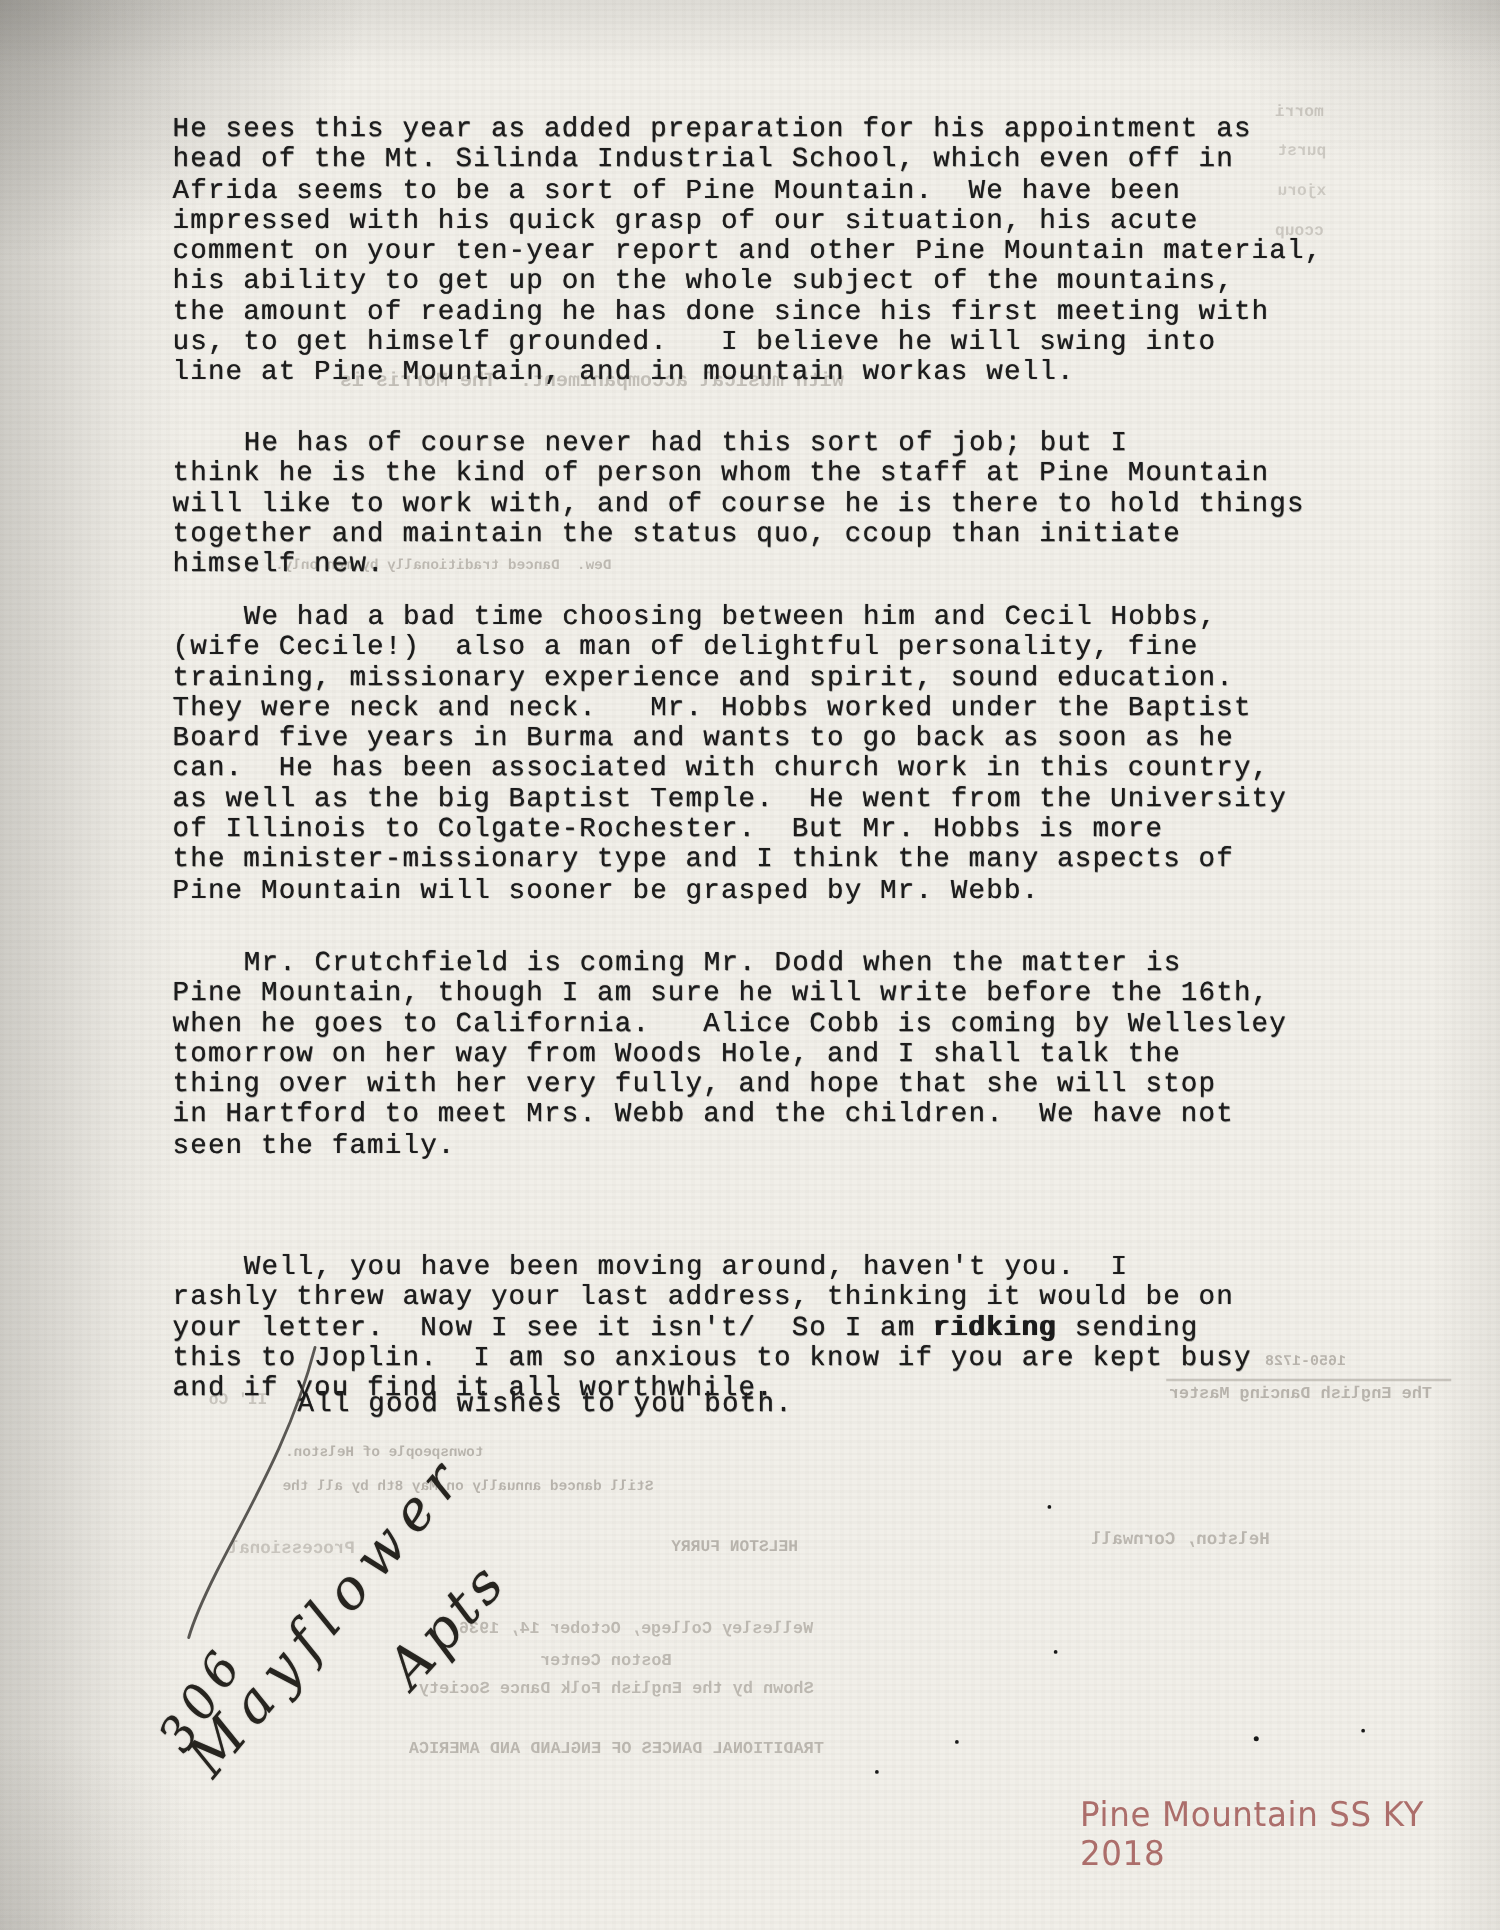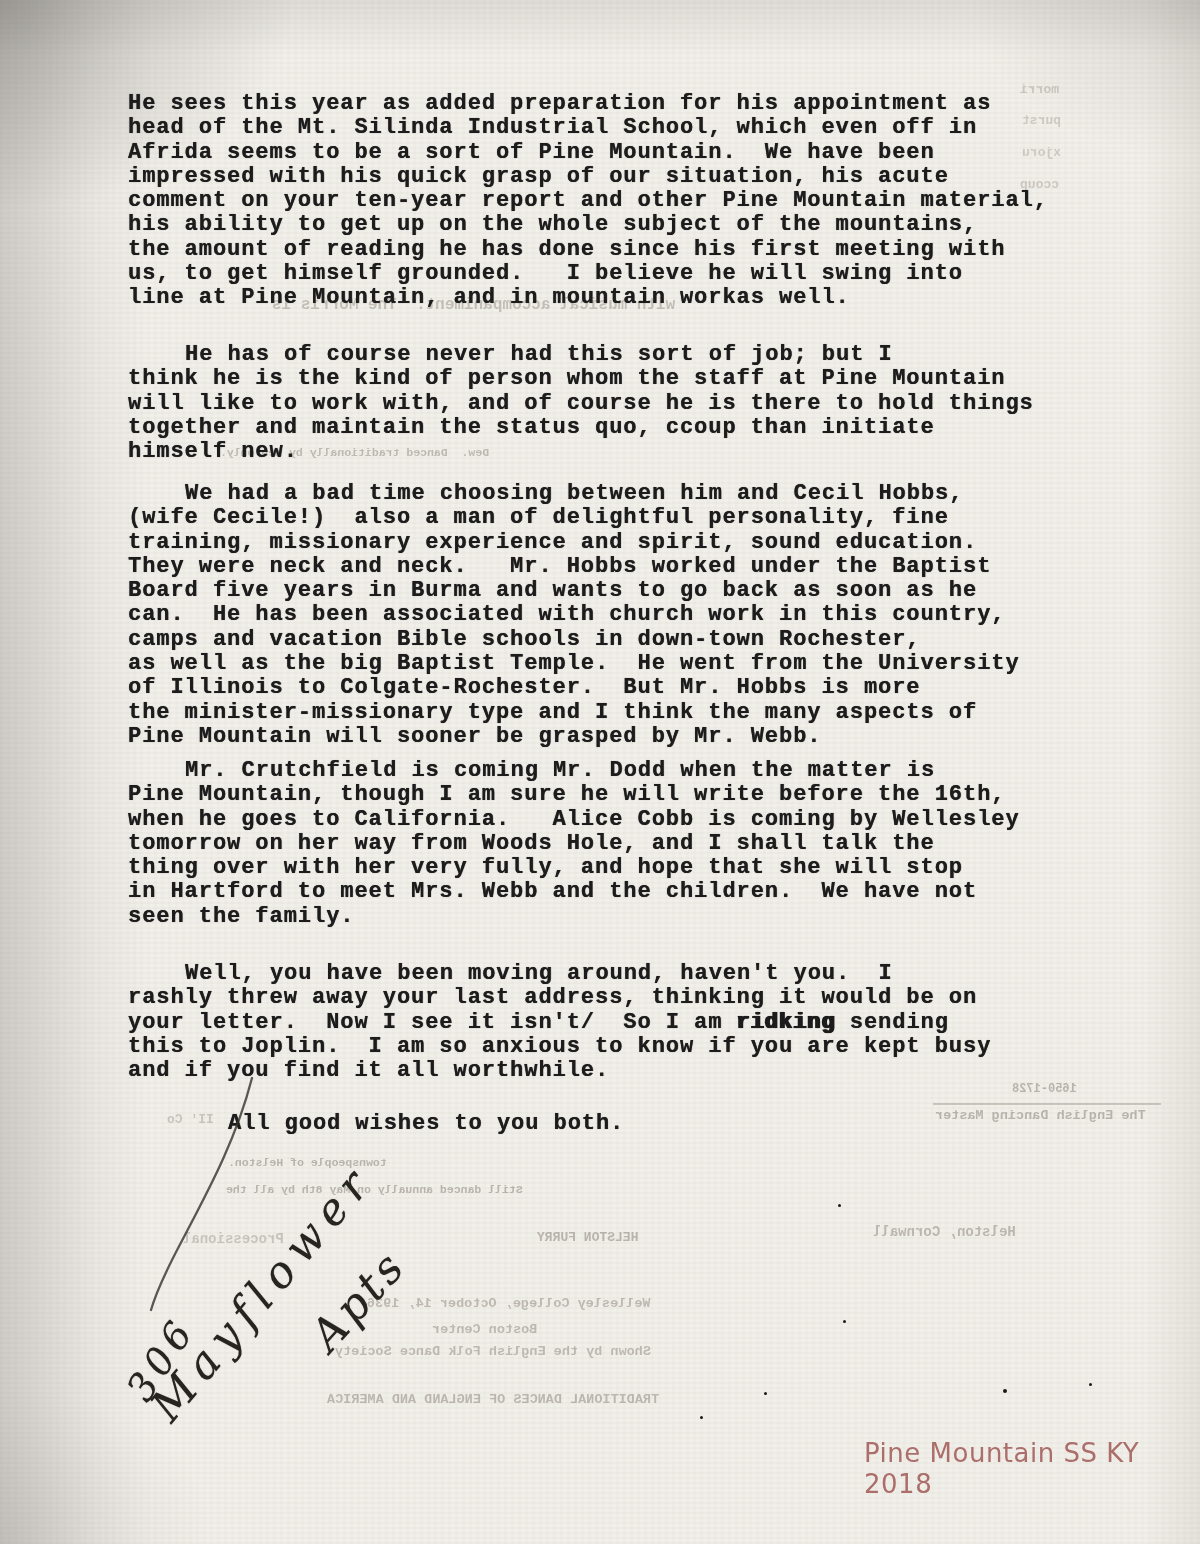--- a/index.html
+++ b/index.html
@@ -15,23 +15,24 @@
       #f1efe9;
     font-family:"Liberation Mono","DejaVu Sans Mono",monospace;
   }
   .grain{
     position:absolute;inset:0;pointer-events:none;
     background:repeating-linear-gradient(0deg, rgba(120,112,100,0.035) 0 2px, rgba(255,255,255,0) 2px 5px),
                repeating-linear-gradient(90deg, rgba(120,112,100,0.025) 0 3px, rgba(255,255,255,0) 3px 7px);
   }
   .para{position:absolute;left:128px;width:990px;}
   .tl{
-    white-space:pre;line-height:24.3px;font-size:22px;font-weight:bold;
+    white-space:pre;line-height:24.3px;font-size:22px;font-weight:normal;
     letter-spacing:0.95px;color:#1c1c1c;
     text-shadow:0 0 0.7px rgba(25,25,25,0.75), 0.4px 0.4px 0 rgba(25,25,25,0.35);
+    margin-left:10px;
   }
   .ind{padding-left:57px;}
   .xout{
     text-shadow:1px 0 currentColor,-1px 0 currentColor,0 0 1px rgba(25,25,25,0.9);
   }
   .closing{position:absolute;left:128px;top:1112px;padding-left:100px;}
   .bleed{
     position:absolute;transform:scaleX(-1);white-space:pre;font-weight:bold;
     color:#6e675e;font-family:"Liberation Mono","DejaVu Sans Mono",monospace;
   }
@@ -96,38 +97,37 @@
     <div class="tl">himself new.</div>
   </div>
 
   <div class="para" style="top:482px">
     <div class="tl ind">We had a bad time choosing between him and Cecil Hobbs,</div>
     <div class="tl">(wife Cecile!)  also a man of delightful personality, fine</div>
     <div class="tl">training, missionary experience and spirit, sound education.</div>
     <div class="tl">They were neck and neck.   Mr. Hobbs worked under the Baptist</div>
     <div class="tl">Board five years in Burma and wants to go back as soon as he</div>
     <div class="tl">can.  He has been associated with church work in this country,</div>
-    <div class="tl">camps and vacation Bible schools in down-town Rochester,</div>
     <div class="tl">as well as the big Baptist Temple.  He went from the University</div>
     <div class="tl">of Illinois to Colgate-Rochester.  But Mr. Hobbs is more</div>
     <div class="tl">the minister-missionary type and I think the many aspects of</div>
     <div class="tl">Pine Mountain will sooner be grasped by Mr. Webb.</div>
   </div>
 
   <div class="para" style="top:759px">
     <div class="tl ind">Mr. Crutchfield is coming Mr. Dodd when the matter is</div>
     <div class="tl">Pine Mountain, though I am sure he will write before the 16th,</div>
     <div class="tl">when he goes to California.   Alice Cobb is coming by Wellesley</div>
     <div class="tl">tomorrow on her way from Woods Hole, and I shall talk the</div>
     <div class="tl">thing over with her very fully, and hope that she will stop</div>
     <div class="tl">in Hartford to meet Mrs. Webb and the children.  We have not</div>
     <div class="tl">seen the family.</div>
   </div>
 
-  <div class="para" style="top:962px">
+  <div class="para" style="top:1002px">
     <div class="tl ind">Well, you have been moving around, haven't you.  I</div>
     <div class="tl">rashly threw away your last address, thinking it would be on</div>
     <div class="tl"><span>your letter.  Now I see it isn't/  So I am </span><span class="xout">ridking</span><span> sending</span></div>
     <div class="tl">this to Joplin.  I am so anxious to know if you are kept busy</div>
     <div class="tl">and if you find it all worthwhile.</div>
   </div>
 
   <div class="closing tl">All good wishes to you both.</div>
 
   <svg class="overlay" width="1200" height="1544">

